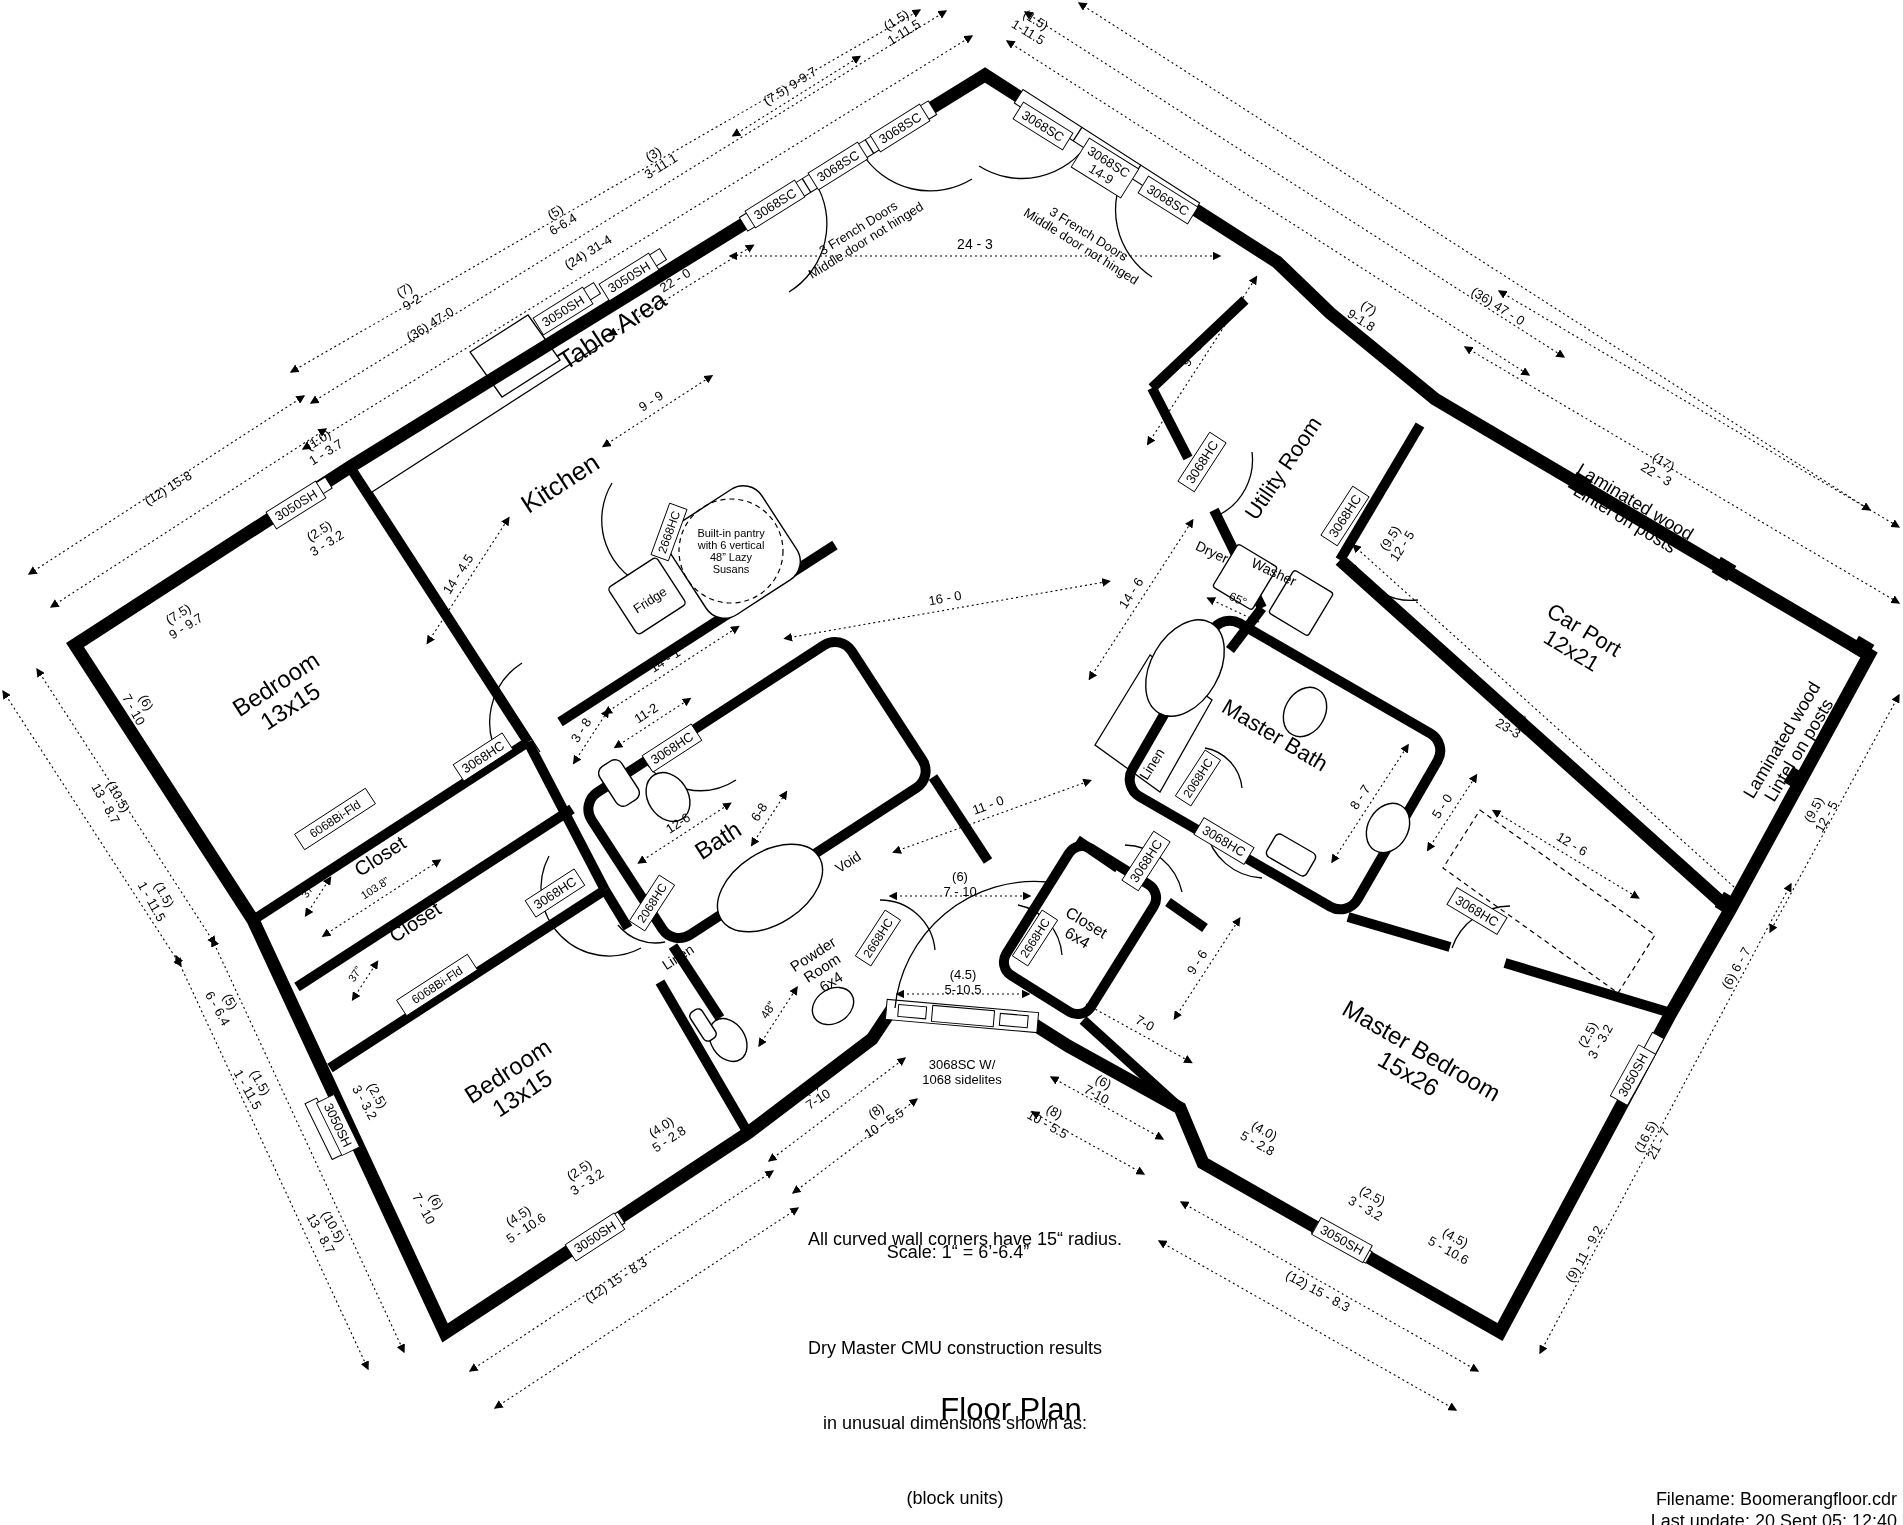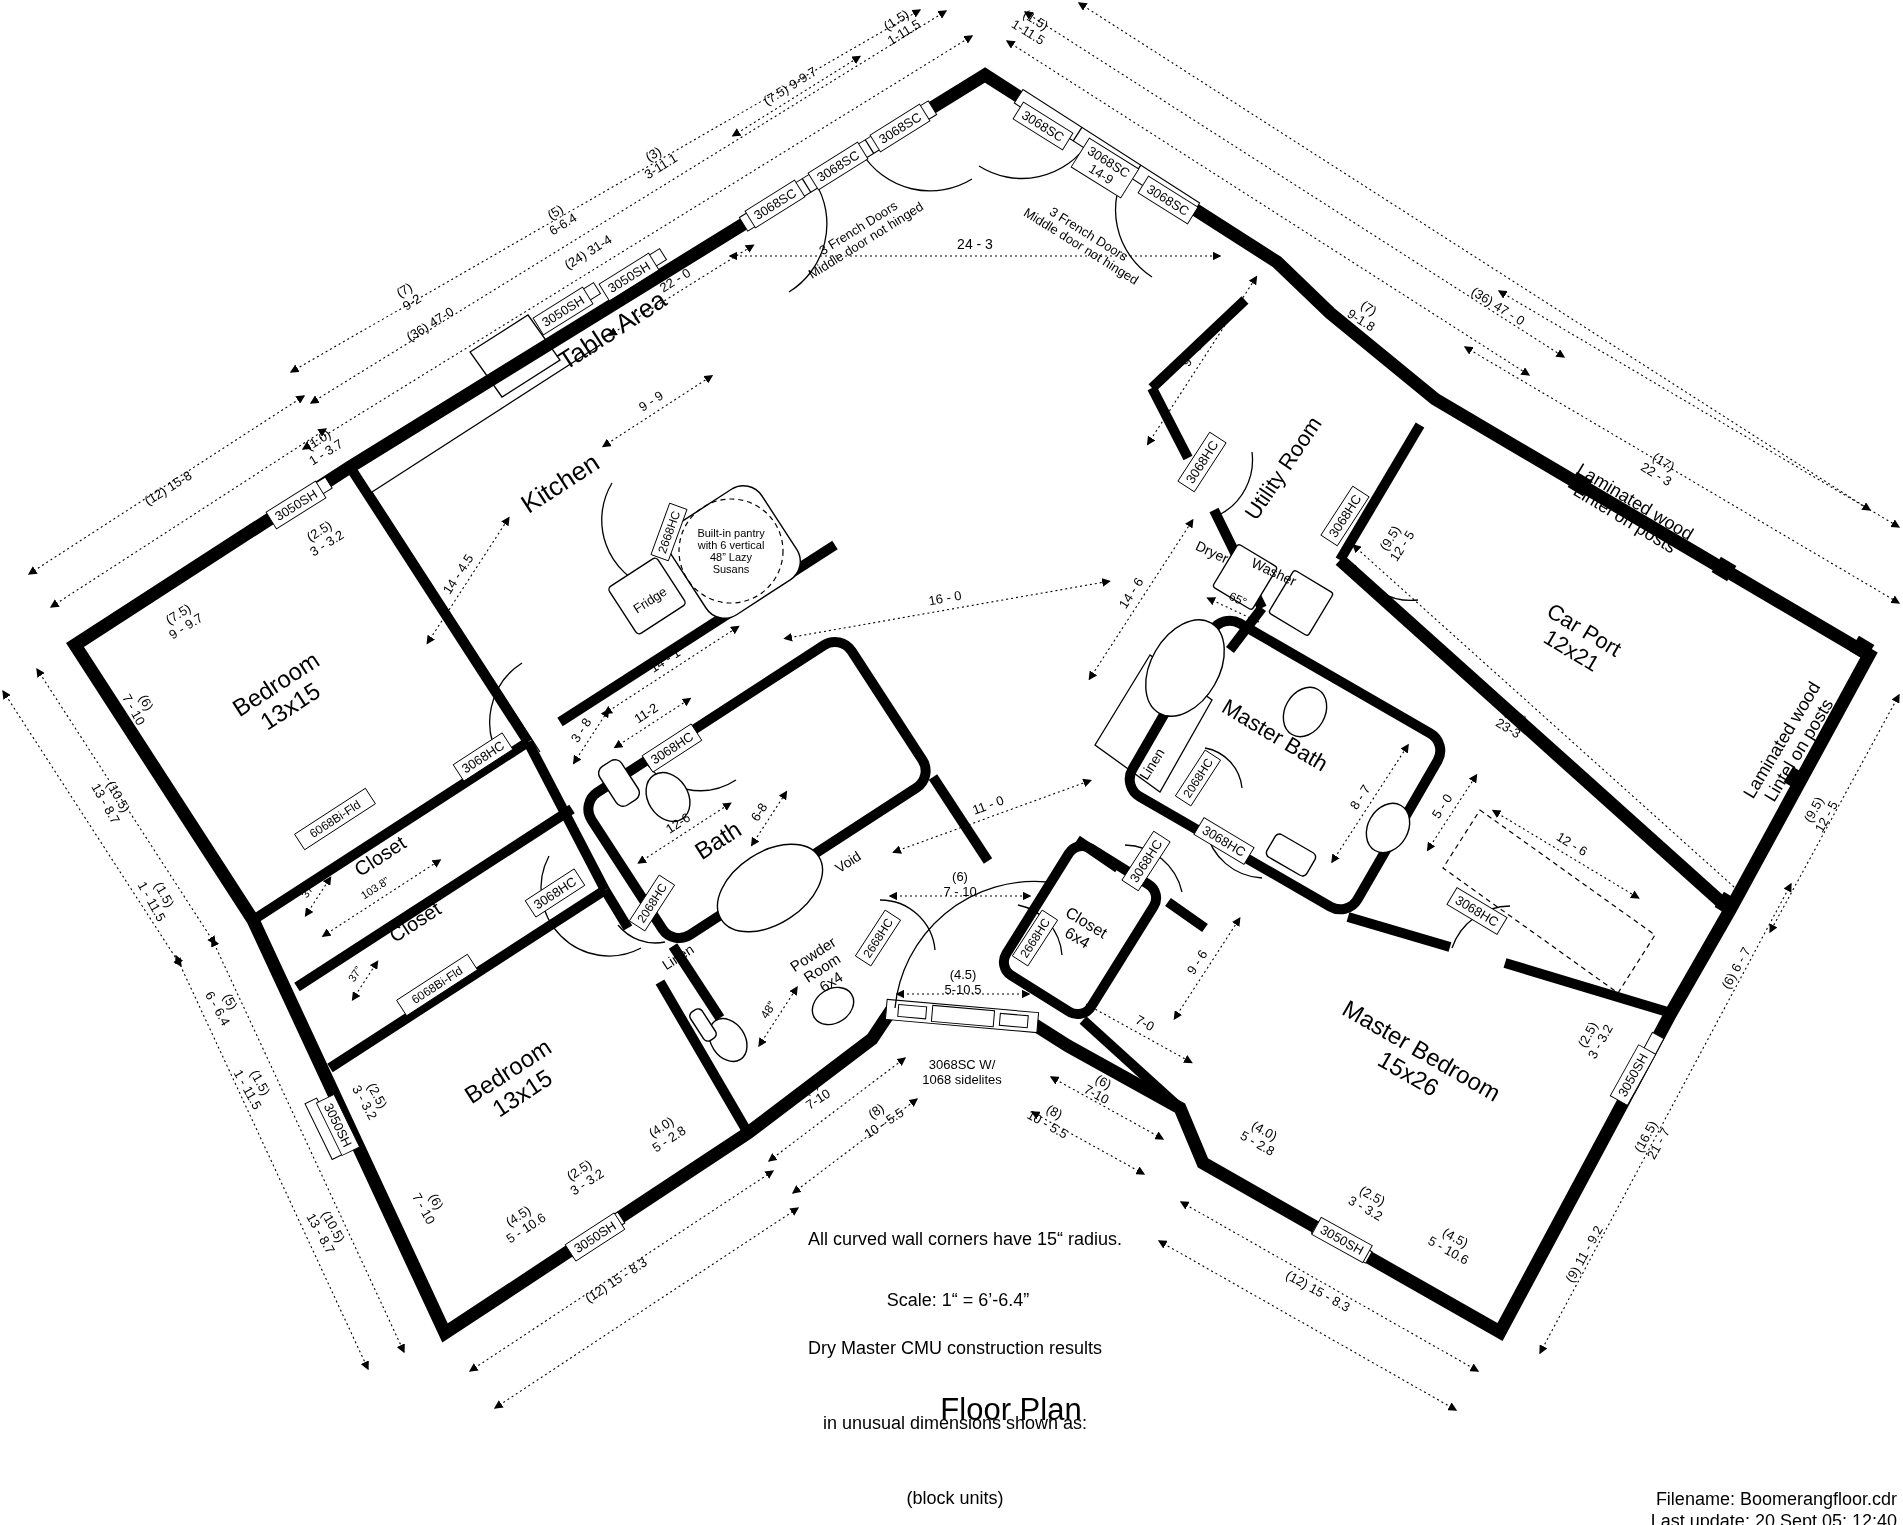--- a/index.html
+++ b/index.html
@@ -9,21 +9,21 @@
   .wall{fill:none;stroke:#000;stroke-width:13;stroke-linejoin:miter;}
   .iwall{fill:none;stroke:#000;stroke-width:10;}
   .thin{fill:none;stroke:#000;stroke-width:1.3;}
   .dash{fill:none;stroke:#000;stroke-width:1.2;stroke-dasharray:5 4;}
   .chain{fill:none;stroke:#000;stroke-width:1.1;stroke-dasharray:2 3;}
   .doorband{fill:#fff;stroke:#000;stroke-width:1;}
   .post{fill:#000;stroke:none;}
   .fix{fill:#fff;stroke:#000;stroke-width:1.4;}
   .overlay{position:absolute;transform:translateX(-50%);text-align:center;white-space:pre;}
   .note1{left:965px;top:1229px;font-size:18px;}
-  .scale{left:958px;top:1290px;font-size:18px;text-align:center;}
+  .scale{left:958px;top:1242px;font-size:18px;text-align:center;}
   .constr{left:955px;top:1286px;font-size:18px;line-height:25px;}
   .title{left:1011px;top:1392px;font-size:31px;}
   .footer{position:absolute;right:6px;top:1474px;text-align:right;font-size:18px;line-height:22px;margin-top:14px;}
 </style>
 </head>
 <body>
 
 <div class="stage">
 
 <svg width="1903" height="1525" viewBox="0 0 1903 1525">

